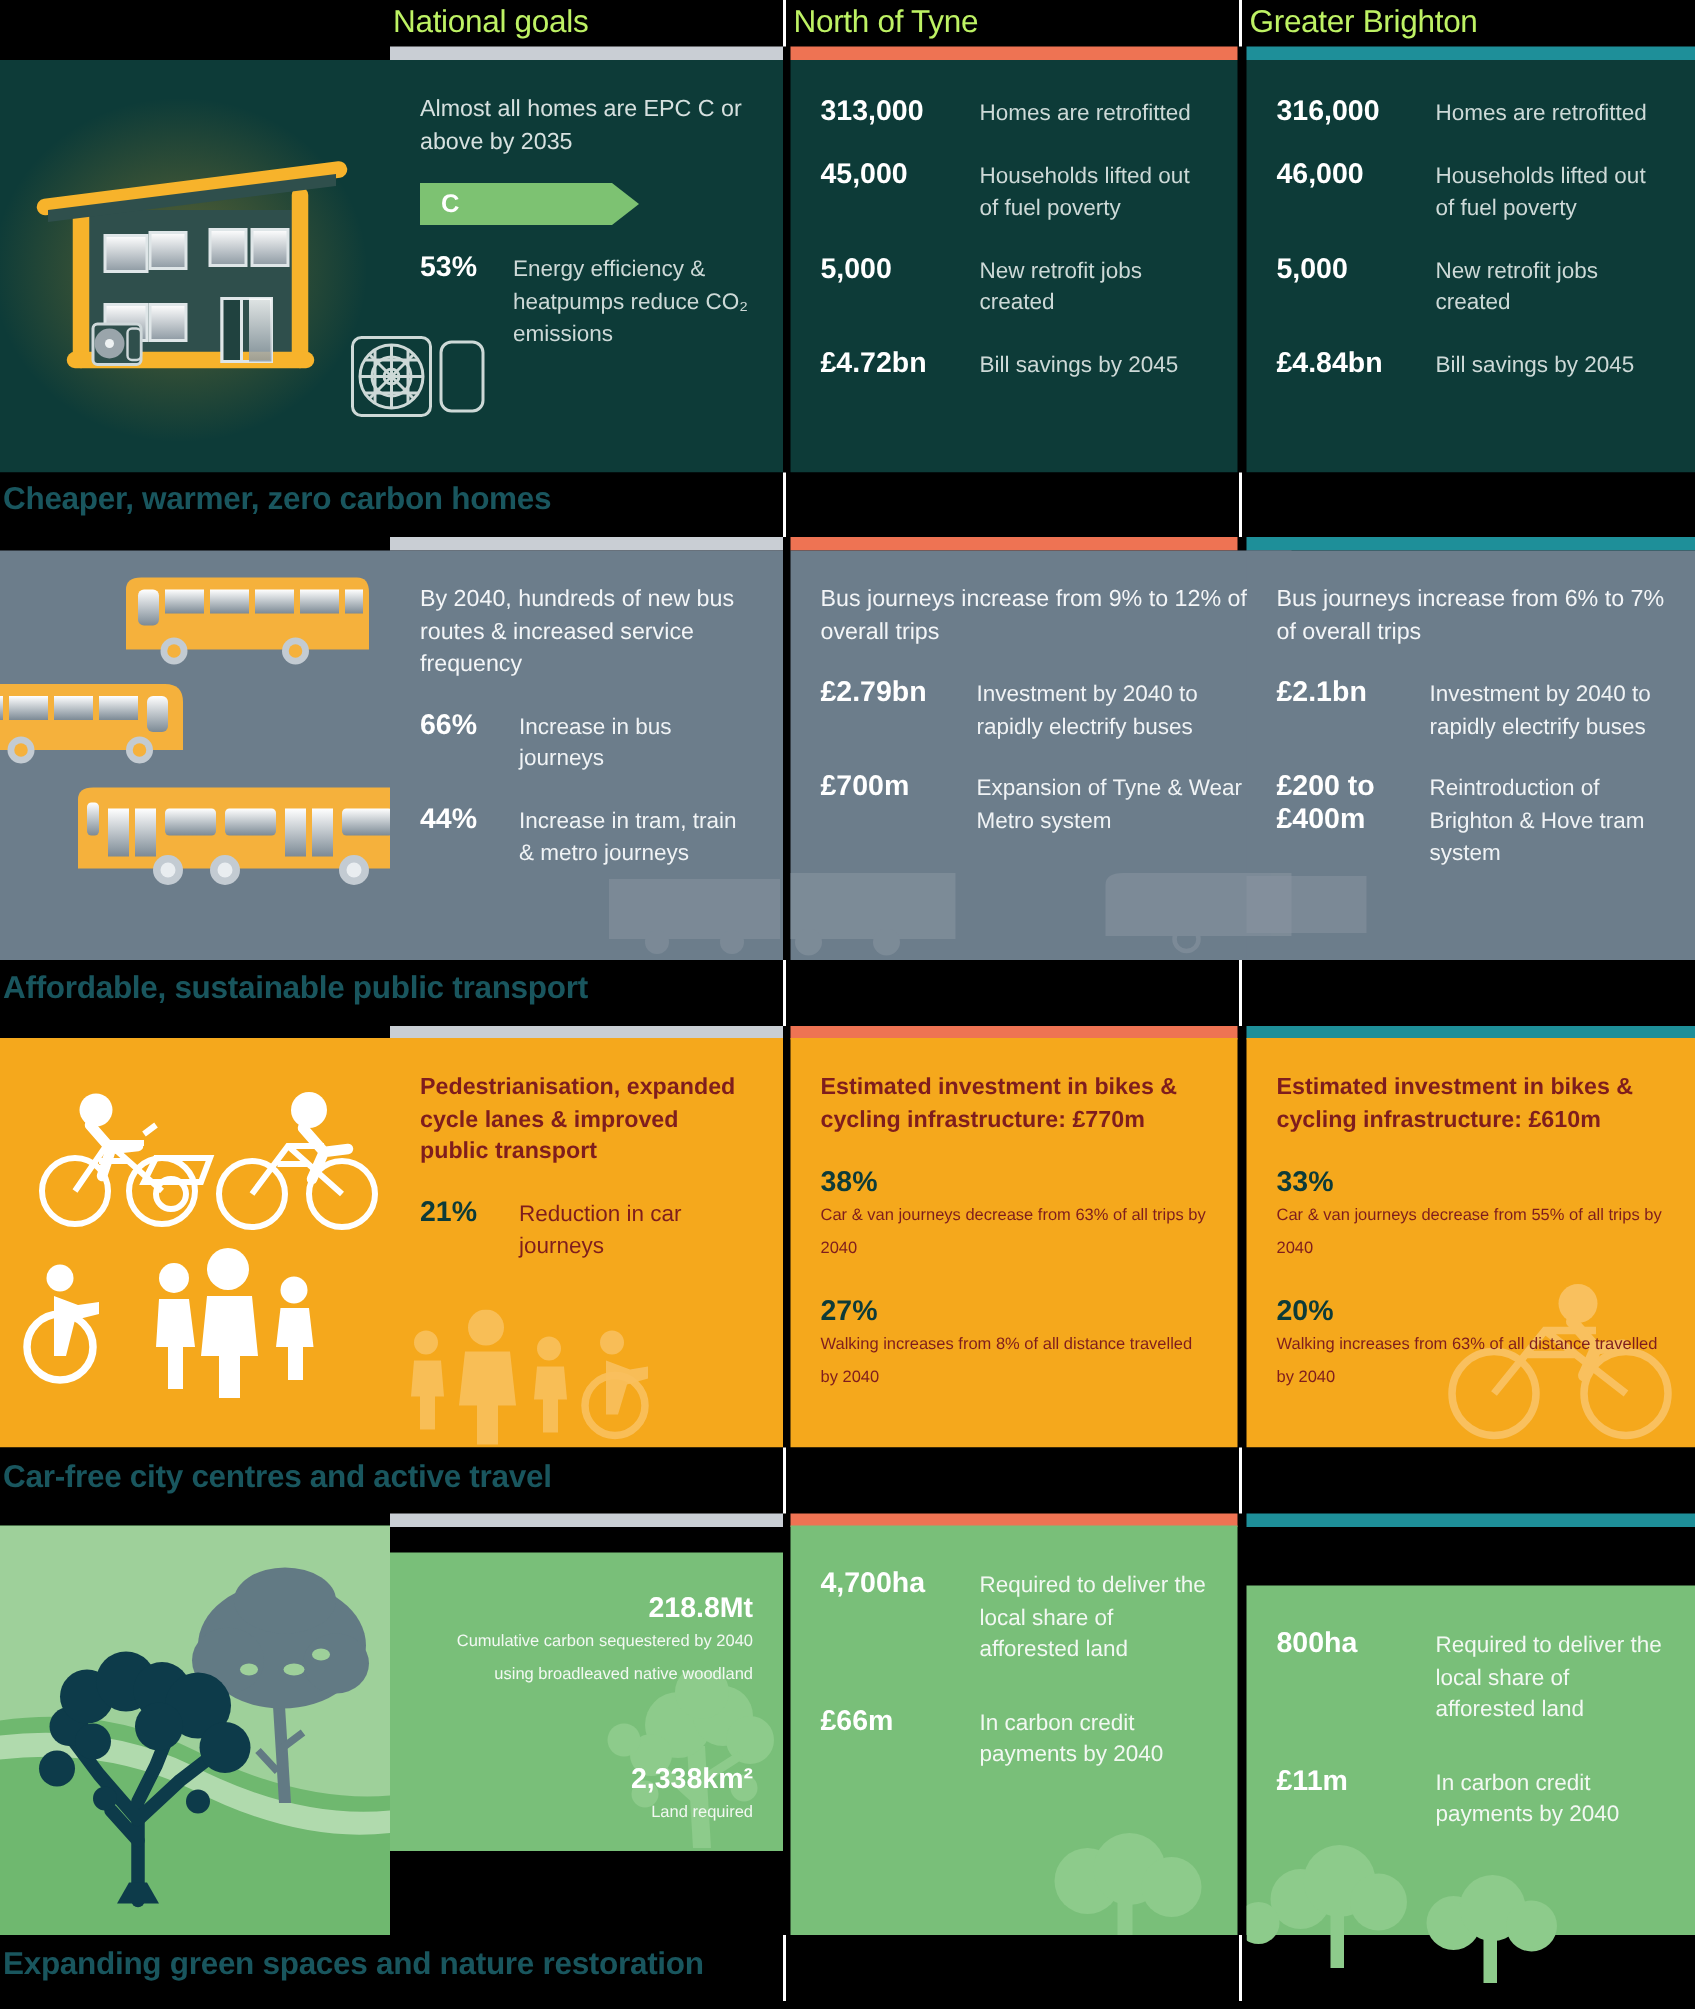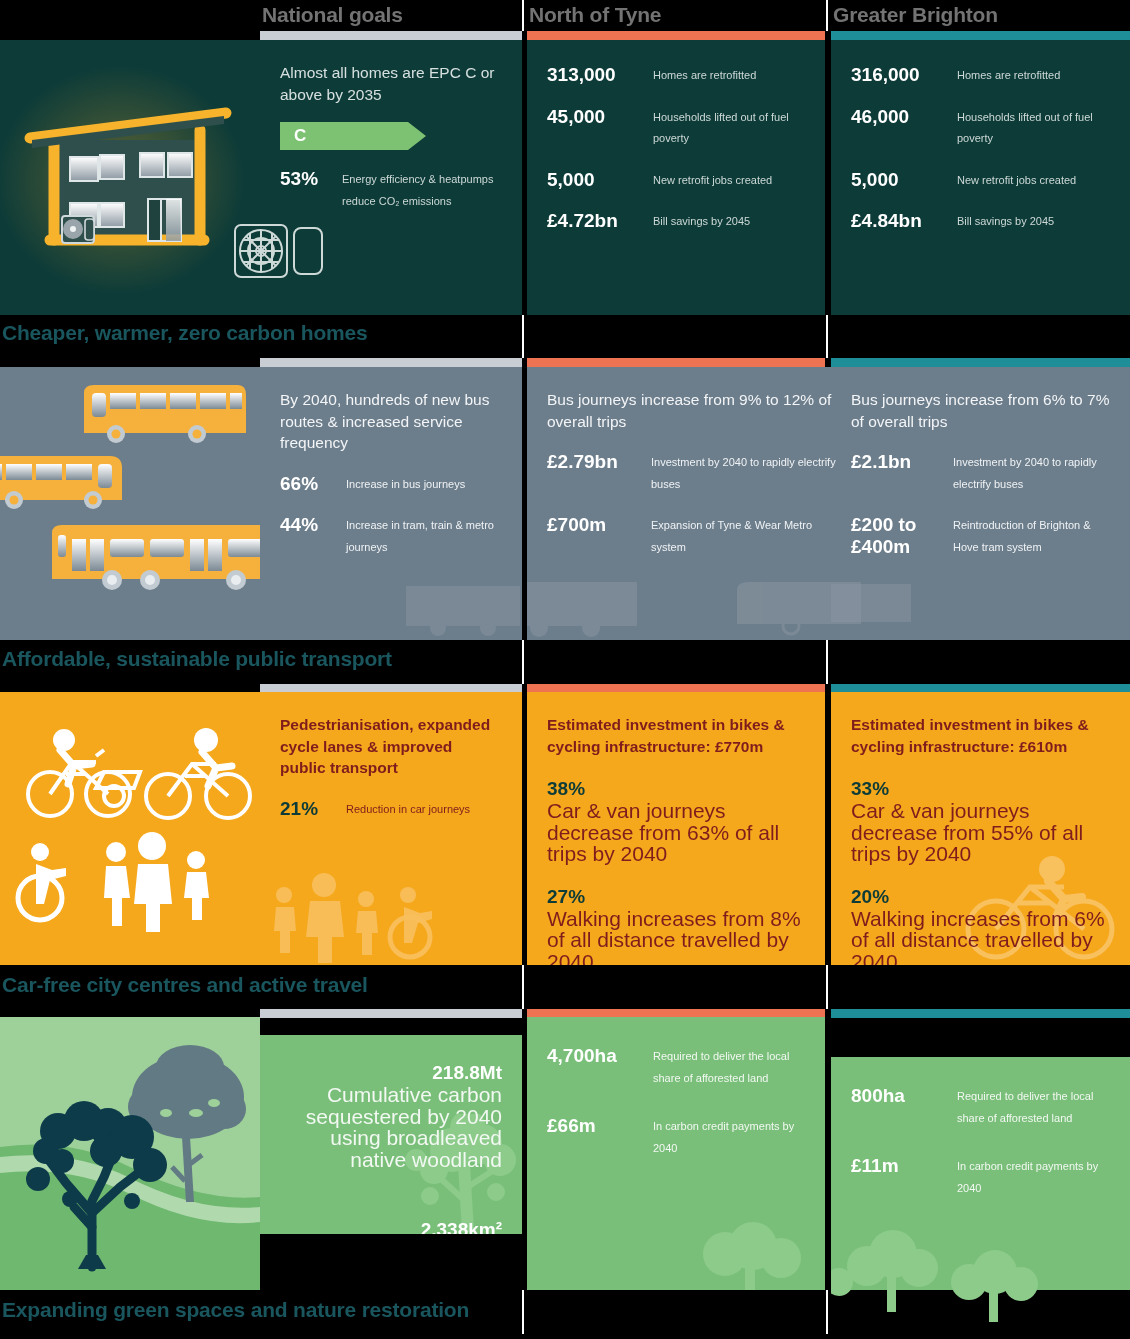--- a/index.html
+++ b/index.html
@@ -12,21 +12,21 @@
   }
   .page { position: relative; width: 1130px; height: 1339px; background: #000; }
   .col-nat   { position: absolute; left: 260px; width: 262px; }
   .col-not   { position: absolute; left: 527px; width: 298px; }
   .col-gb    { position: absolute; left: 831px; width: 299px; }
 
   
   .hdr-band { position: absolute; left: 0; top: 0; width: 1130px; height: 40px; background:#000; }
   .hdr-title {
     position: absolute; top: 0px; height: 30px;
-    color: #737373; font-size: 21px; font-weight: bold; line-height: 30px;
+    color: #bef264; font-size: 21px; font-weight: normal; line-height: 30px;
     letter-spacing: -0.2px; white-space: nowrap;
   }
   .hdr-rule { position: absolute; height: 9px; }
 
   
   .sec-band { position: absolute; left: 0; width: 1130px; background: #000; }
   .sec-label {
     position: absolute; left: 2px;
     color: #19565e; font-size: 21px; font-weight: bold; line-height: 30px;
     letter-spacing: -0.2px; white-space: nowrap;
@@ -39,26 +39,26 @@
 
   .intro { font-size: 15.5px; line-height: 21.5px; }
   .statlist { margin-top: 4px; }
 
   
   .stat { display: flex; align-items: flex-start; margin-top: 19px; }
   .stat .num {
     font-weight: bold; font-size: 19px; line-height: 22px;
     flex: 0 0 auto; white-space: pre-line;
   }
-  .stat .lbl { font-size: 11px; line-height: 21.5px; padding-top: 1px; }
+  .stat .lbl { font-size: 15px; line-height: 21.5px; padding-top: 1px; }
 
   
   .stat-stack { margin-top: 20px; }
   .stat-stack .num { font-weight: bold; font-size: 19px; line-height: 23px; display:block; }
-  .stat-stack .lbl { font-size: 21px; line-height: 21.5px; display:block; }
+  .stat-stack .lbl { font-size: 11px; line-height: 21.5px; display:block; }
 
   
   .r-homes { background: #0d3b38; color: #e8eeed; }
   .r-homes .num { color: #ffffff; }
   .r-homes .lbl { color: #cdd9d7; }
   .r-homes .intro { color: #d6e0df; }
 
   
   .r-trans { background: #6c7d8b; color: #fff; }
   .r-trans .num { color: #ffffff; }
@@ -490,21 +490,21 @@
       <path d="M88 26 L104 44 L96 62 M104 44 L122 42" stroke="#f9c05e" stroke-width="8" fill="none" stroke-linecap="round"></path>
     </svg>
     <div class="cell-pad">
       <div class="intro">Estimated investment in bikes &amp; cycling infrastructure: £610m</div>
       <div class="stat-stack">
         <span class="num">33%</span>
         <span class="lbl">Car &amp; van journeys decrease from 55% of all trips by 2040</span>
       </div>
       <div class="stat-stack">
         <span class="num">20%</span>
-        <span class="lbl">Walking increases from 6% of all distance travelled by 2040</span>
+        <span class="lbl">Walking increases from 63% of all distance travelled by 2040</span>
       </div>
     </div>
   </div>
 
   <div class="sec-band" style="top:965px;height:52px;"></div>
   <div class="sec-label" style="top:970px;">Car-free city centres and active travel</div>
   <div class="sec-rule" style="left:260px;top:1009px;width:262px;background:#c9ced4;"></div>
   <div class="sec-rule" style="left:527px;top:1009px;width:298px;background:#ee7353;"></div>
   <div class="sec-rule" style="left:831px;top:1009px;width:299px;background:#1e8f99;"></div>
   <div class="vdiv" style="left:522px;top:965px;height:44px;"></div>

